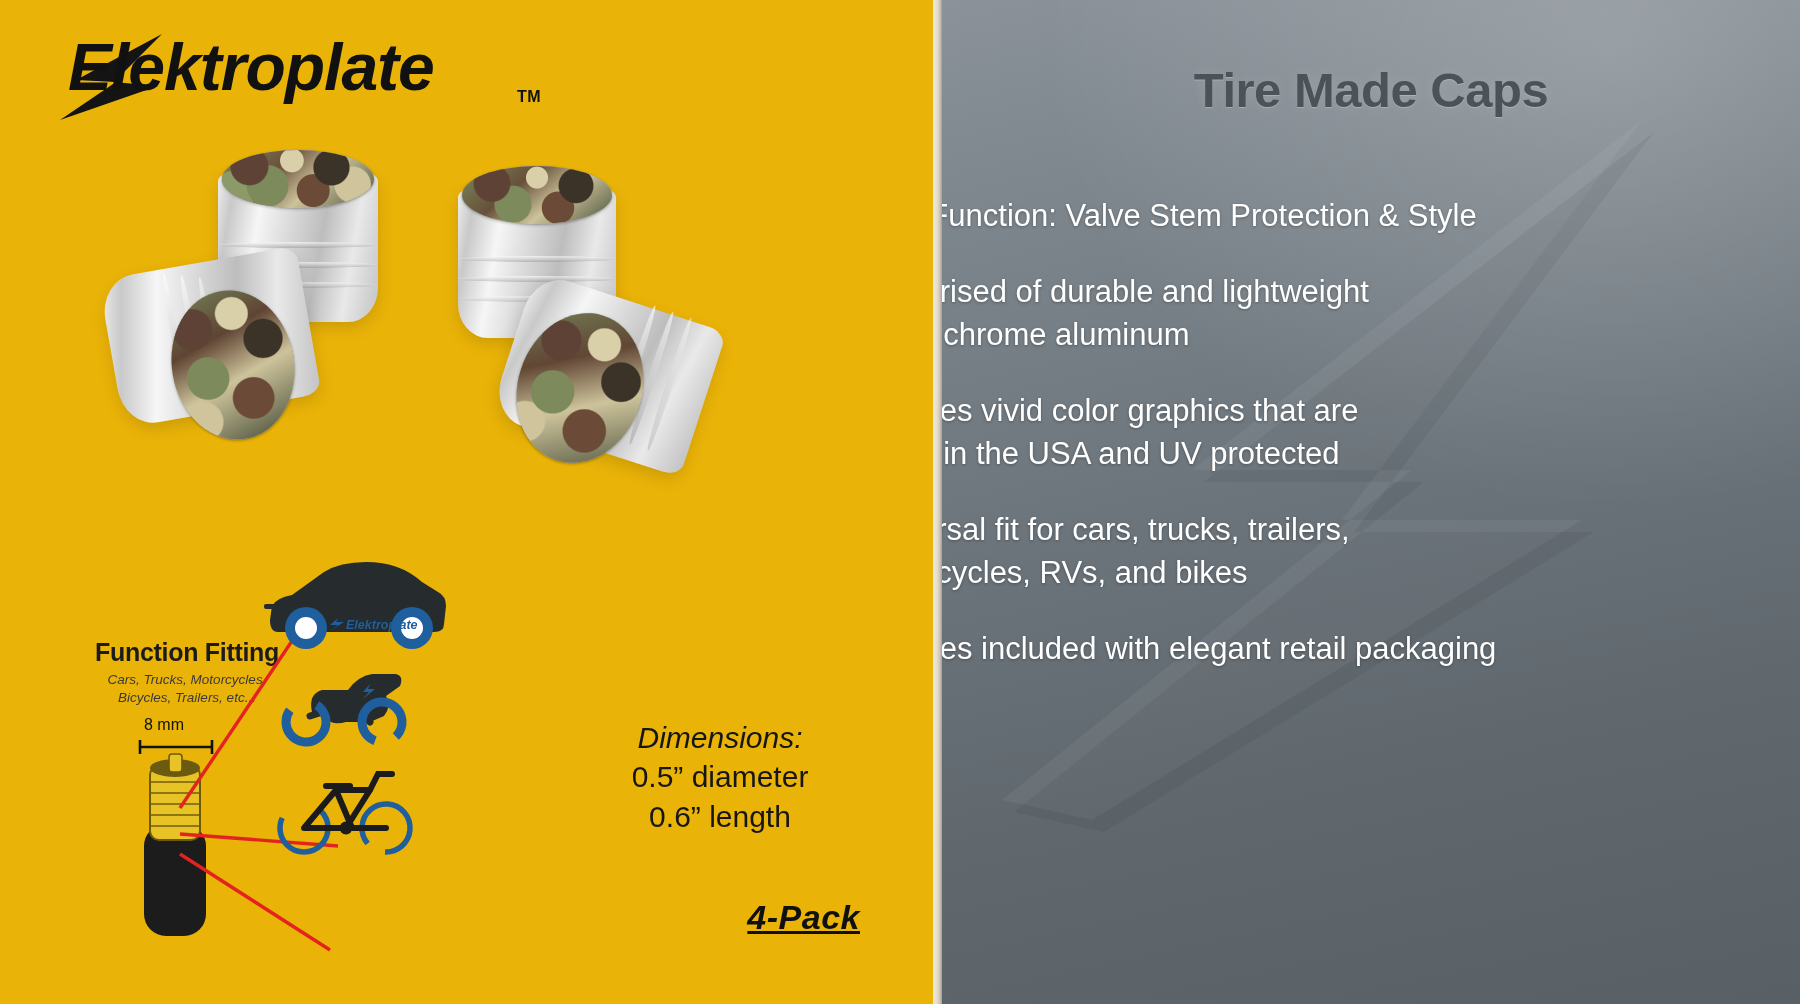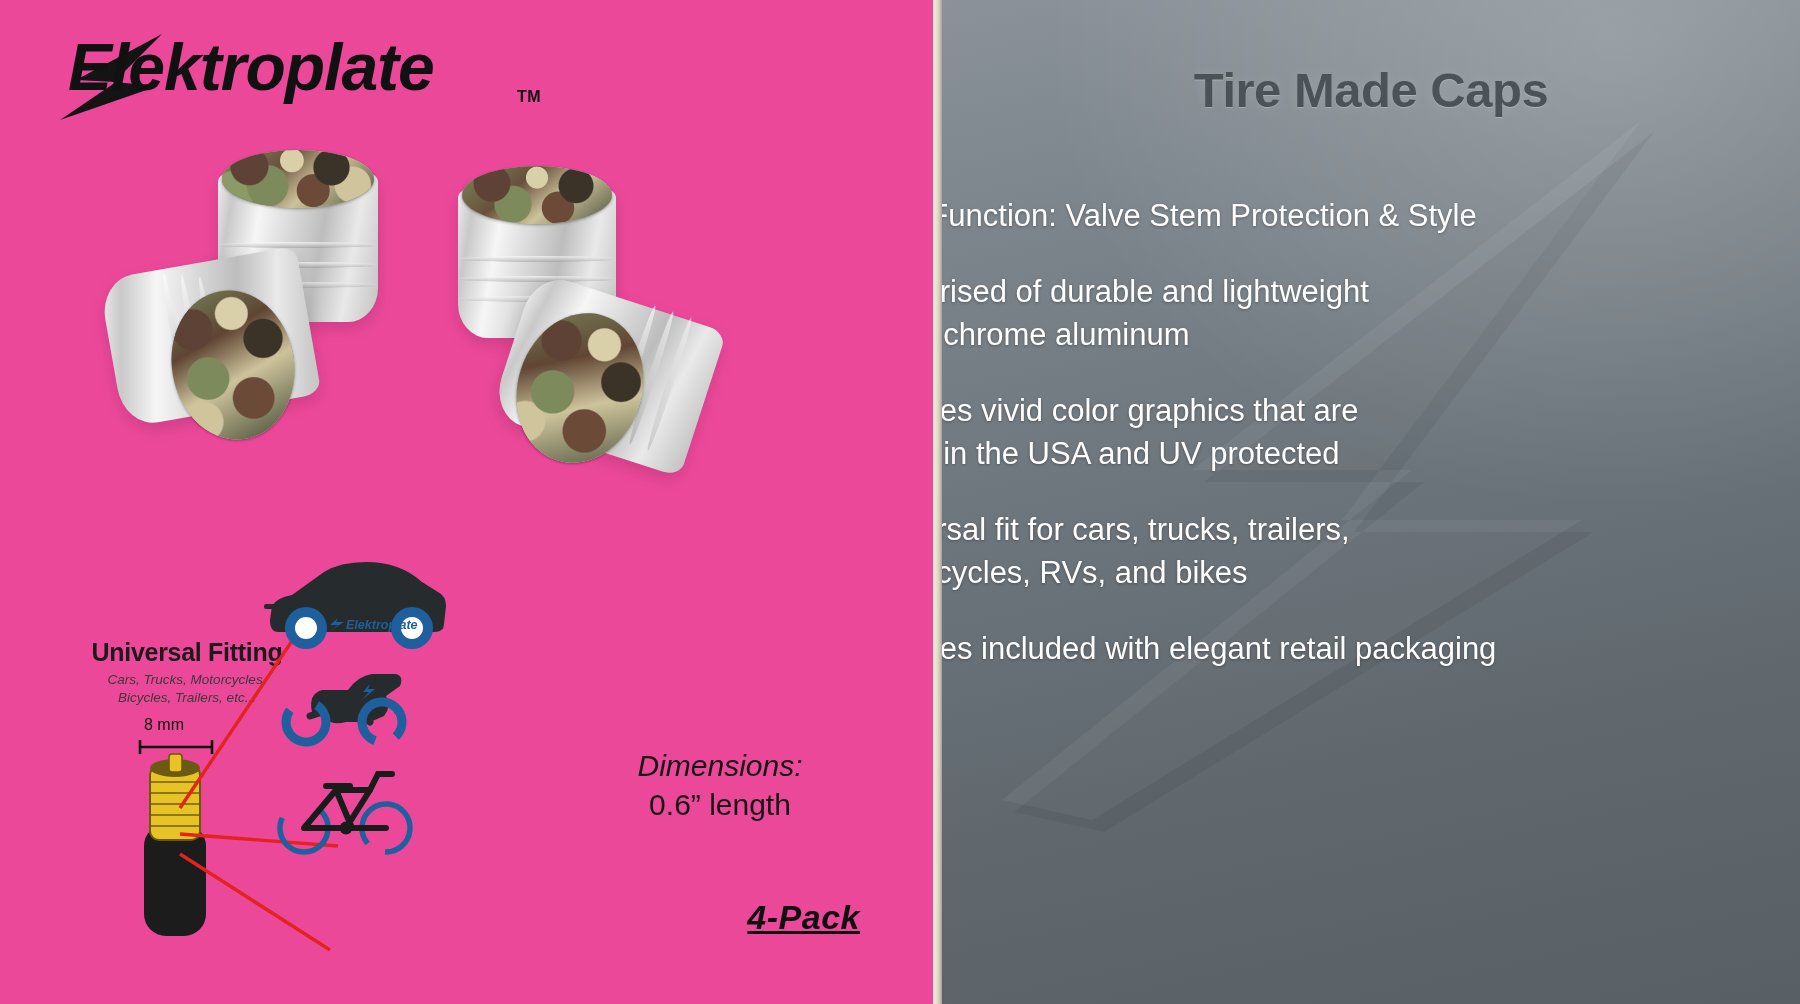--- a/index.html
+++ b/index.html
@@ -5,21 +5,21 @@
   html,body{margin:0;padding:0;}
   body{
     width:1800px;height:1004px;overflow:hidden;
     background:#ffffff;
     font-family:"Liberation Sans", sans-serif;
     position:relative;
   }
   #stage{position:relative;width:1800px;height:1004px;overflow:hidden;}
 
   
-  .left-panel{position:absolute;left:0;top:0;width:1008px;height:1004px;background:#ec4899;}
+  .left-panel{position:absolute;left:0;top:0;width:1008px;height:1004px;background:#eab308;}
 
   
   .brand{position:absolute;left:30px;top:20px;width:520px;height:110px;}
   .brand svg{display:block;}
   .brand-tm{position:absolute;left:487px;top:68px;font-size:16px;font-weight:bold;color:#111;letter-spacing:.5px;}
 
   
   .photo{position:absolute;left:110px;top:150px;width:660px;height:380px;}
 
   
@@ -39,21 +39,21 @@
   .camo-face i{position:absolute;display:block;}
 
   
   .uf{position:absolute;left:62px;top:638px;width:470px;height:330px;}
   .uf-title{font-size:25px;font-weight:bold;color:#1b1b1b;letter-spacing:-.3px;}
   .uf-sub{font-size:13.5px;font-style:italic;color:#3a3a3a;line-height:1.35;text-align:center;width:225px;margin-top:4px;}
   .mm-label{position:absolute;left:82px;top:78px;font-size:16px;font-weight:normal;color:#111;}
 
   
   .dims{position:absolute;left:590px;top:718px;width:260px;text-align:center;color:#161616;}
-  .dims .d0{font-size:30px;font-style:italic;line-height:1.3;margin-top:28px;}
+  .dims .d0{font-size:30px;font-style:italic;line-height:1.3;}
   .dims .d1,.dims .d2{font-size:30px;line-height:1.32;}
   .fourpack{position:absolute;left:700px;top:898px;width:160px;text-align:right;
     font-size:34px;font-weight:bold;font-style:italic;color:#101010;letter-spacing:.5px;text-decoration:underline;}
 
   
   .divider{position:absolute;left:933px;top:0;width:9px;height:1004px;
     background:linear-gradient(90deg,#efe9dd 0%,#e7ddcb 45%,#cfc6b4 75%,#9aa0a4 100%);}
 
   
   .right-panel{position:absolute;left:942px;top:0;width:858px;height:1004px;overflow:hidden;
@@ -156,21 +156,21 @@
             radial-gradient(circle at 64% 76%, #6b4b38 0 15%, transparent 16%),
             radial-gradient(circle at 16% 82%, #cfc49c 0 12%, transparent 13%),
             linear-gradient(150deg,#76855b 0%,#614634 34%,#cdc39b 60%,#484f39 100%);"></i>
         </div>
       </div>
     </div>
 
     <div class="uf">
 
       <div style="position:absolute;left:0;top:0;width:250px;display:flex;flex-direction:column;align-items:center;">
-        <div class="uf-title">Universal Fitting</div>
+        <div class="uf-title">Function Fitting</div>
         <div class="uf-sub">
           <span style="display:block">Cars, Trucks, Motorcycles,</span>
           <span style="display:block">Bicycles, Trailers, etc...</span>
         </div>
       </div>
 
       <div class="mm-label">8 mm</div>
 
       <svg style="position:absolute;left:74px;top:102px;" width="80" height="14">
         <line x1="4" y1="7" x2="76" y2="7" stroke="#111" stroke-width="2.6"></line>
@@ -222,20 +222,21 @@
         <circle cx="112" cy="62" r="24" fill="none" stroke="#1f5f9e" stroke-width="5.5" stroke-dasharray="130 22" transform="rotate(140 112 62)"></circle>
         <path d="M30 62 L62 24 L96 24 L72 62 Z M72 62 L112 62 M62 24 L78 62" stroke="#1b1b1b" stroke-width="6" fill="none" stroke-linejoin="round" stroke-linecap="round"></path>
         <path d="M52 20 L76 20" stroke="#1b1b1b" stroke-width="6" stroke-linecap="round"></path>
         <path d="M96 24 L104 8 L118 8" stroke="#1b1b1b" stroke-width="6" fill="none" stroke-linecap="round"></path>
         <circle cx="72" cy="62" r="6.5" fill="#1b1b1b"></circle>
       </svg>
     </div>
 
     <div class="dims">
       <div class="d0">Dimensions:</div>
+      <div class="d1">0.5” diameter</div>
       <div class="d2">0.6” length</div>
     </div>
 
     <div class="fourpack">4-Pack</div>
   </div>
 
   <div class="divider"></div>
 
   <div class="right-panel">
 

